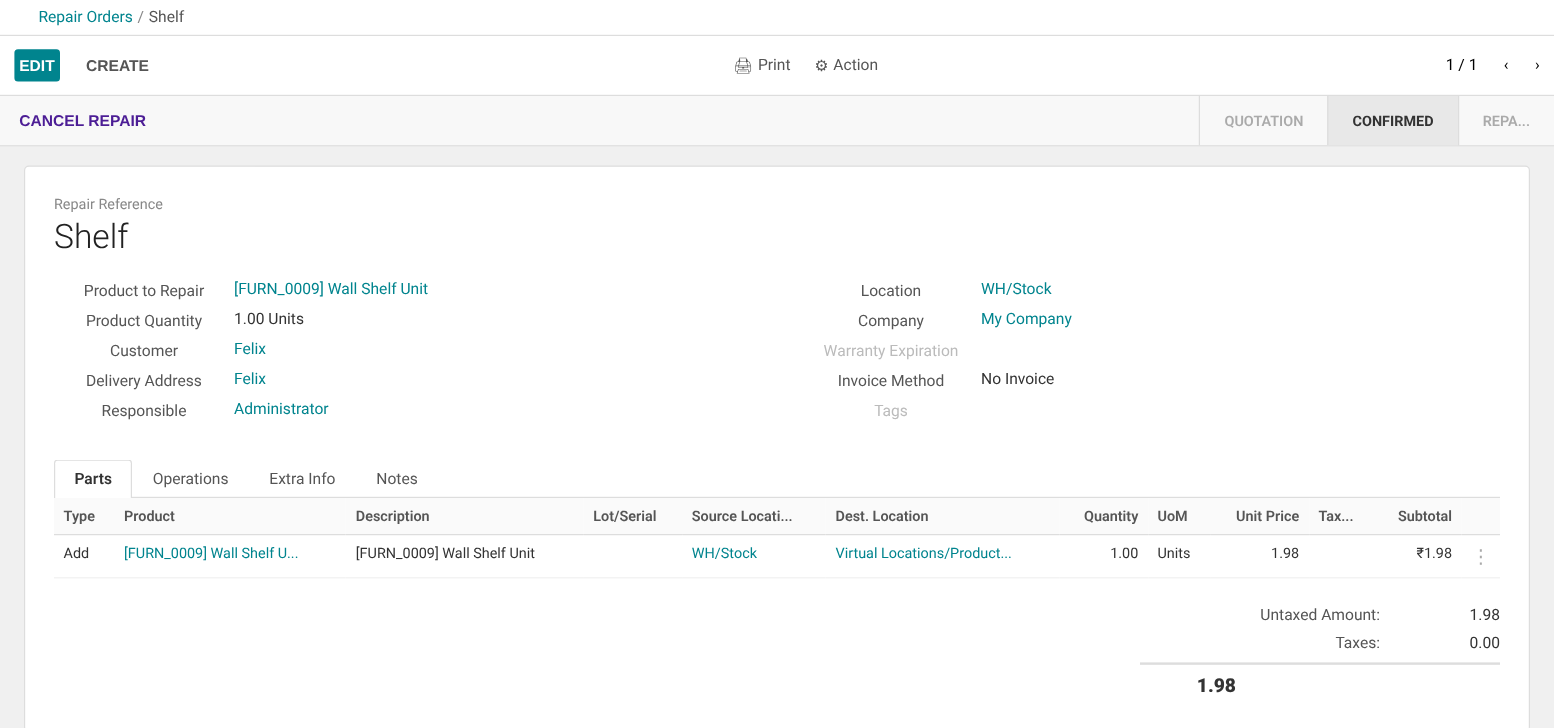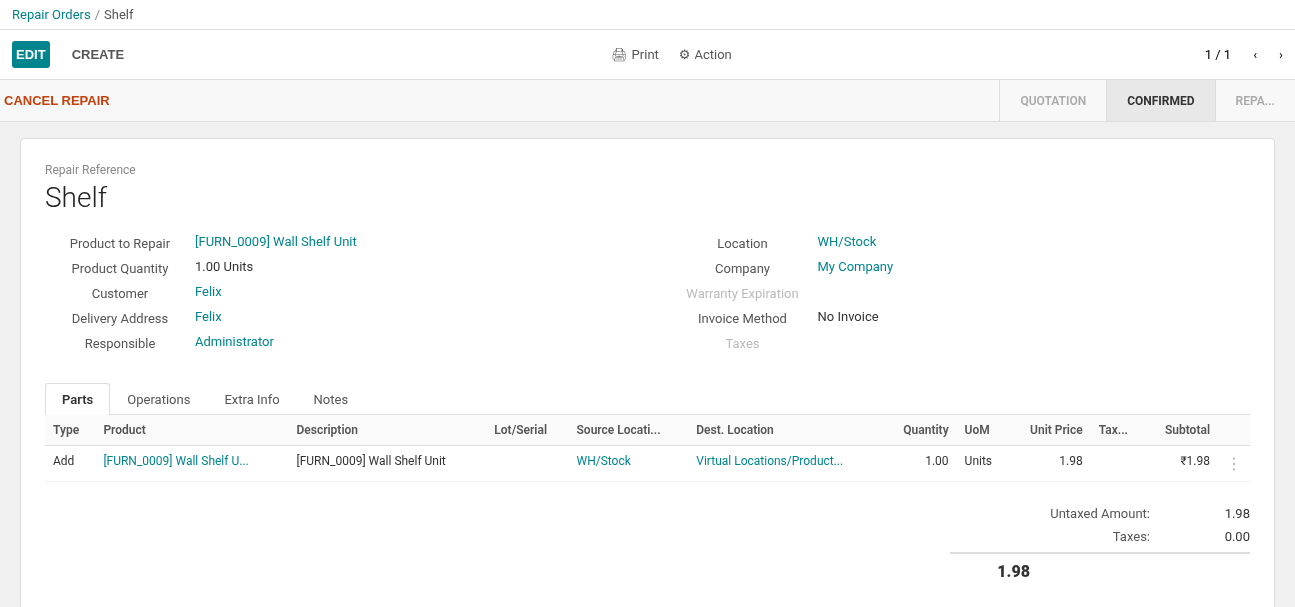--- a/index.html
+++ b/index.html
@@ -11,20 +11,21 @@
       padding: 4px 12px;
       border-bottom: 1px solid #ddd;
       display: flex;
       align-items: center;
       height: 30px;
     }
     .breadcrumb-link {
       color: #00848e;
       text-decoration: none;
       font-size: 13px;
+      margin-left: 20px;
     }
     .breadcrumb-sep {
       margin: 0 4px;
       color: #888;
     }
     .breadcrumb-current {
       color: #555;
       font-size: 13px;
     }
 
@@ -94,23 +95,23 @@
       color: #fff;
       border: none;
       padding: 10px 16px;
       cursor: pointer;
       font-size: 13px;
       font-weight: 600;
       height: 100%;
     }
     .btn-cancel-repair {
       background: transparent;
-      color: #c2410c;
+      color: #4c1d95;
       border: none;
-      padding: 10px 4px;
+      padding: 10px 16px;
       cursor: pointer;
       font-size: 13px;
       font-weight: 600;
     }
     .status-stages {
       margin-left: auto;
       display: flex;
       align-items: center;
       height: 100%;
       text-align: right;
@@ -373,21 +374,21 @@
         </div>
         <div class="field-row">
           <span class="field-label" style="color: rgb(187, 187, 187);">Warranty Expiration</span>
           <span class="field-value muted"></span>
         </div>
         <div class="field-row">
           <span class="field-label">Invoice Method</span>
           <span class="field-value plain">No Invoice</span>
         </div>
         <div class="field-row">
-          <span class="field-label" style="color: rgb(187, 187, 187);">Taxes</span>
+          <span class="field-label" style="color: rgb(187, 187, 187);">Tags</span>
           <span class="field-value muted"></span>
         </div>
       </div>
     </div>
 
     <div class="tabs">
       <div class="tab-item active">
         <span>Parts</span>
       </div>
       <div class="tab-item">

